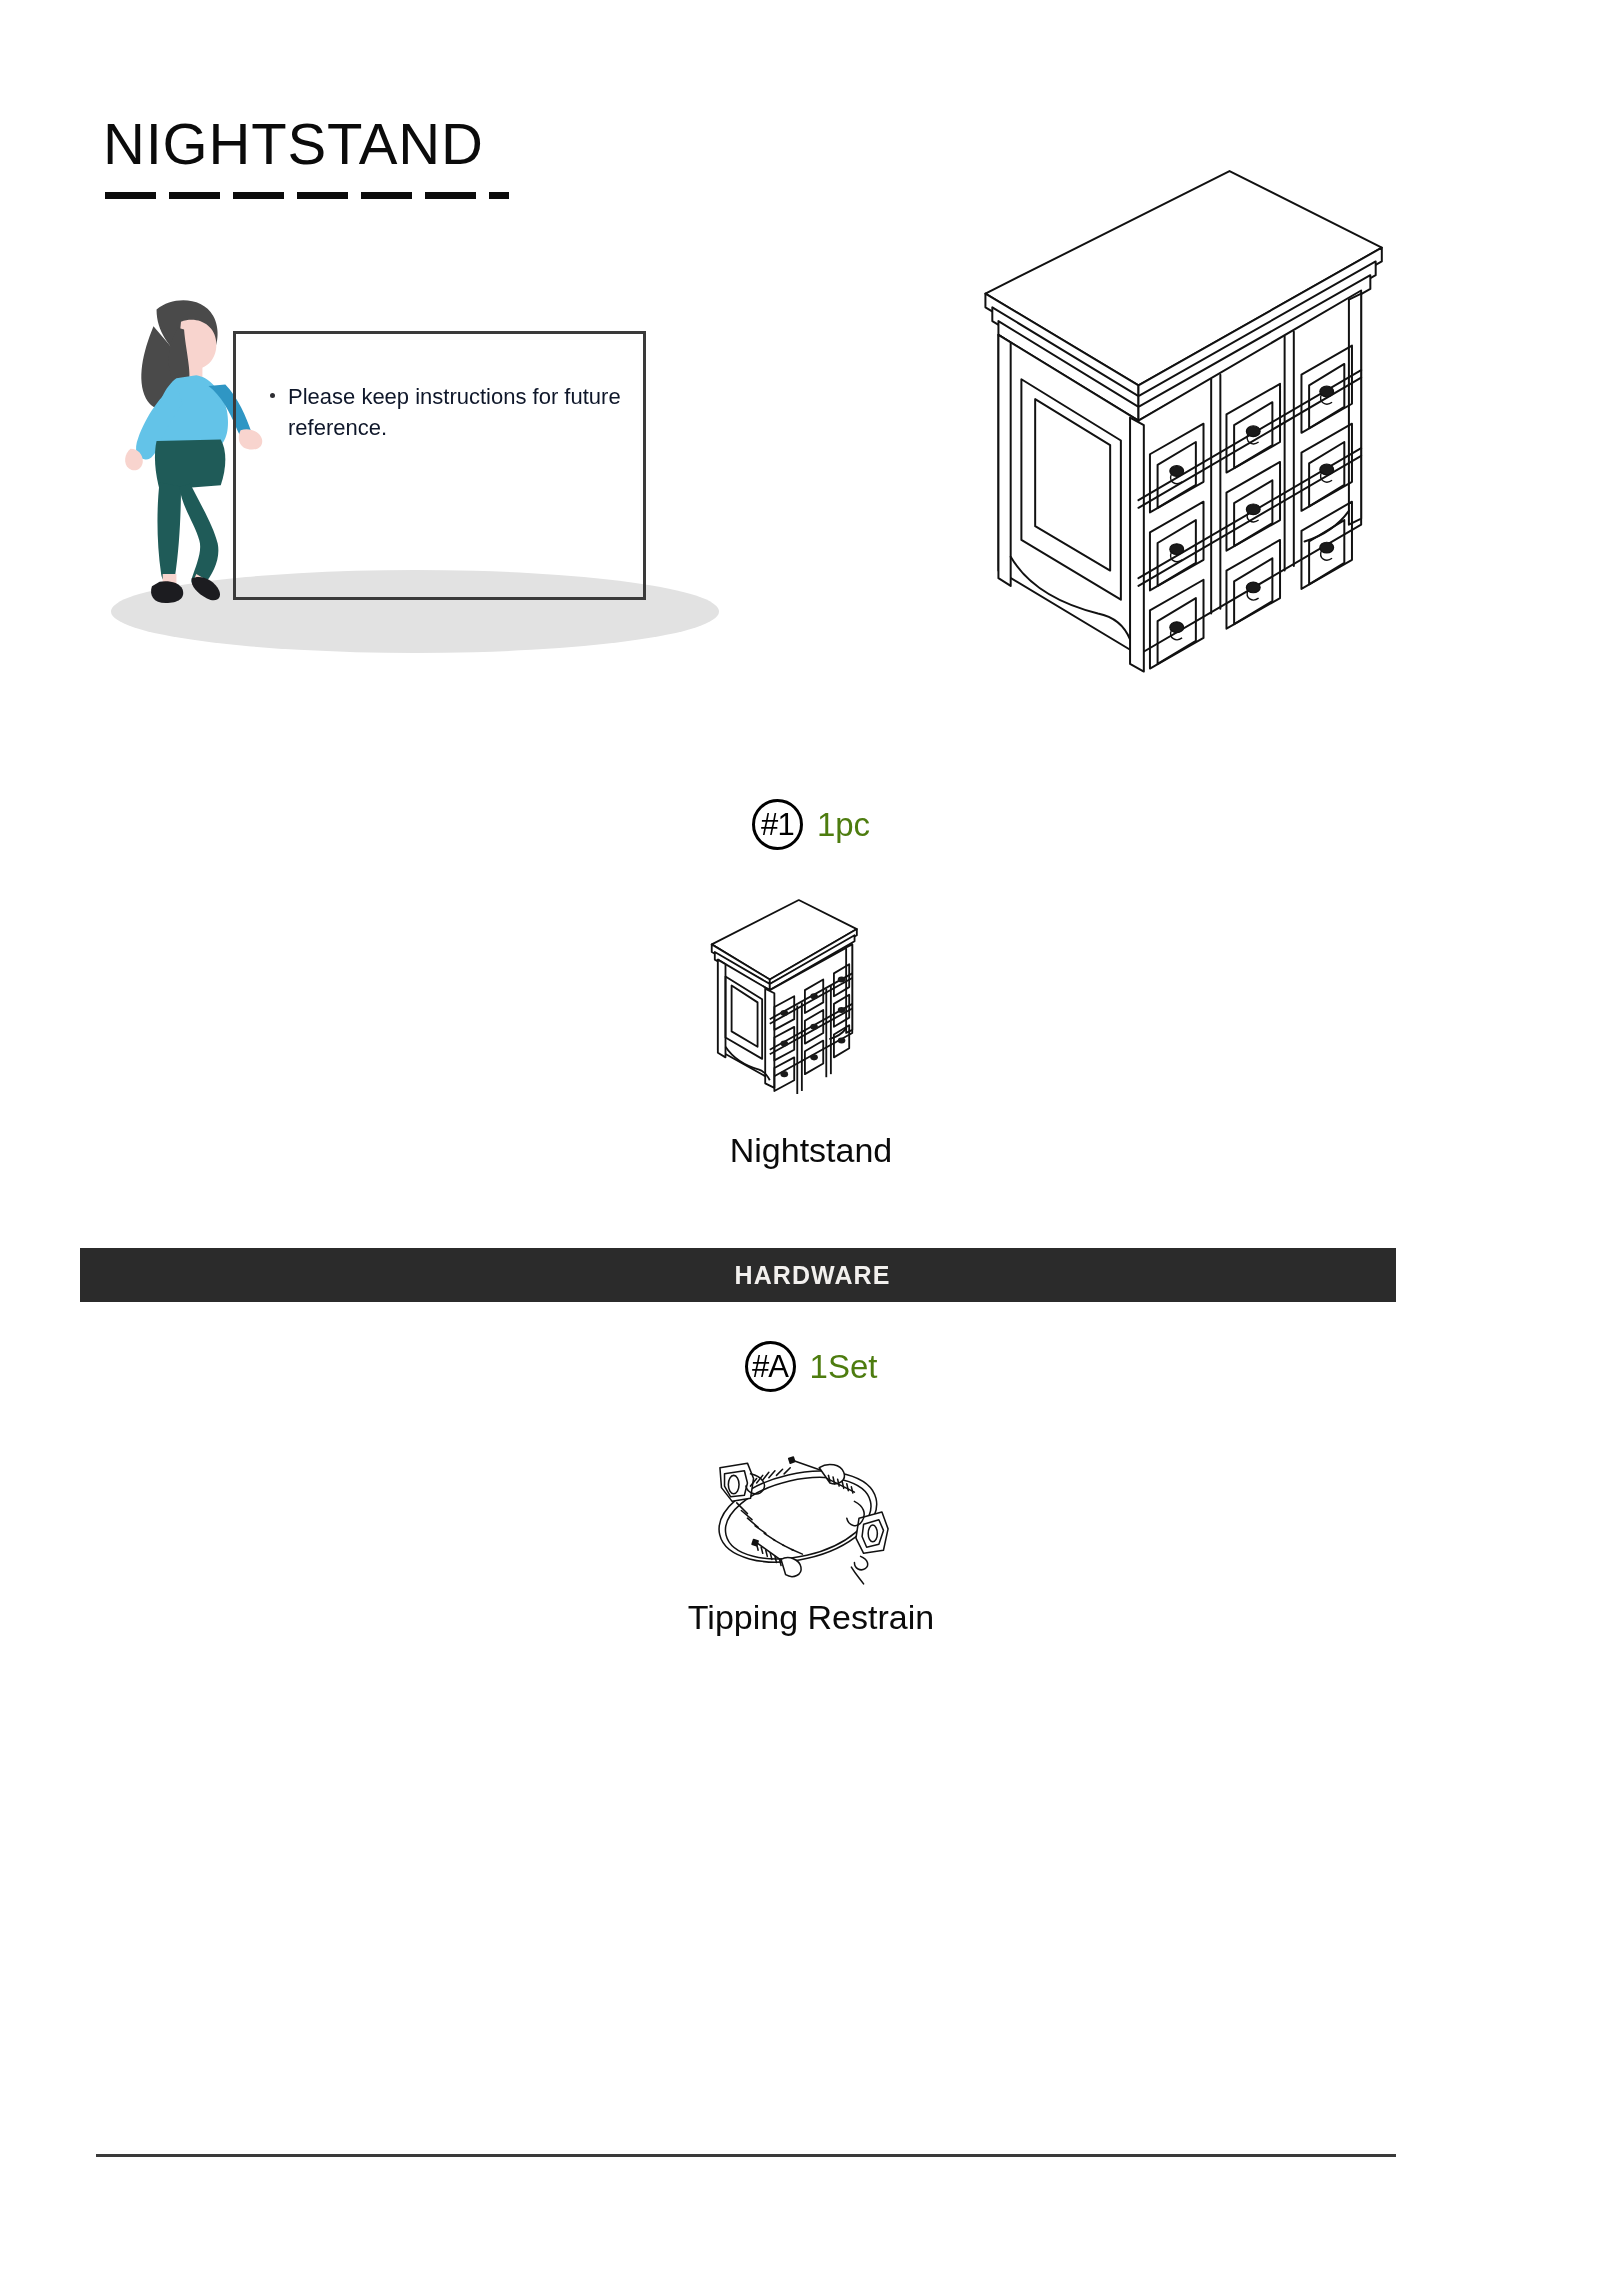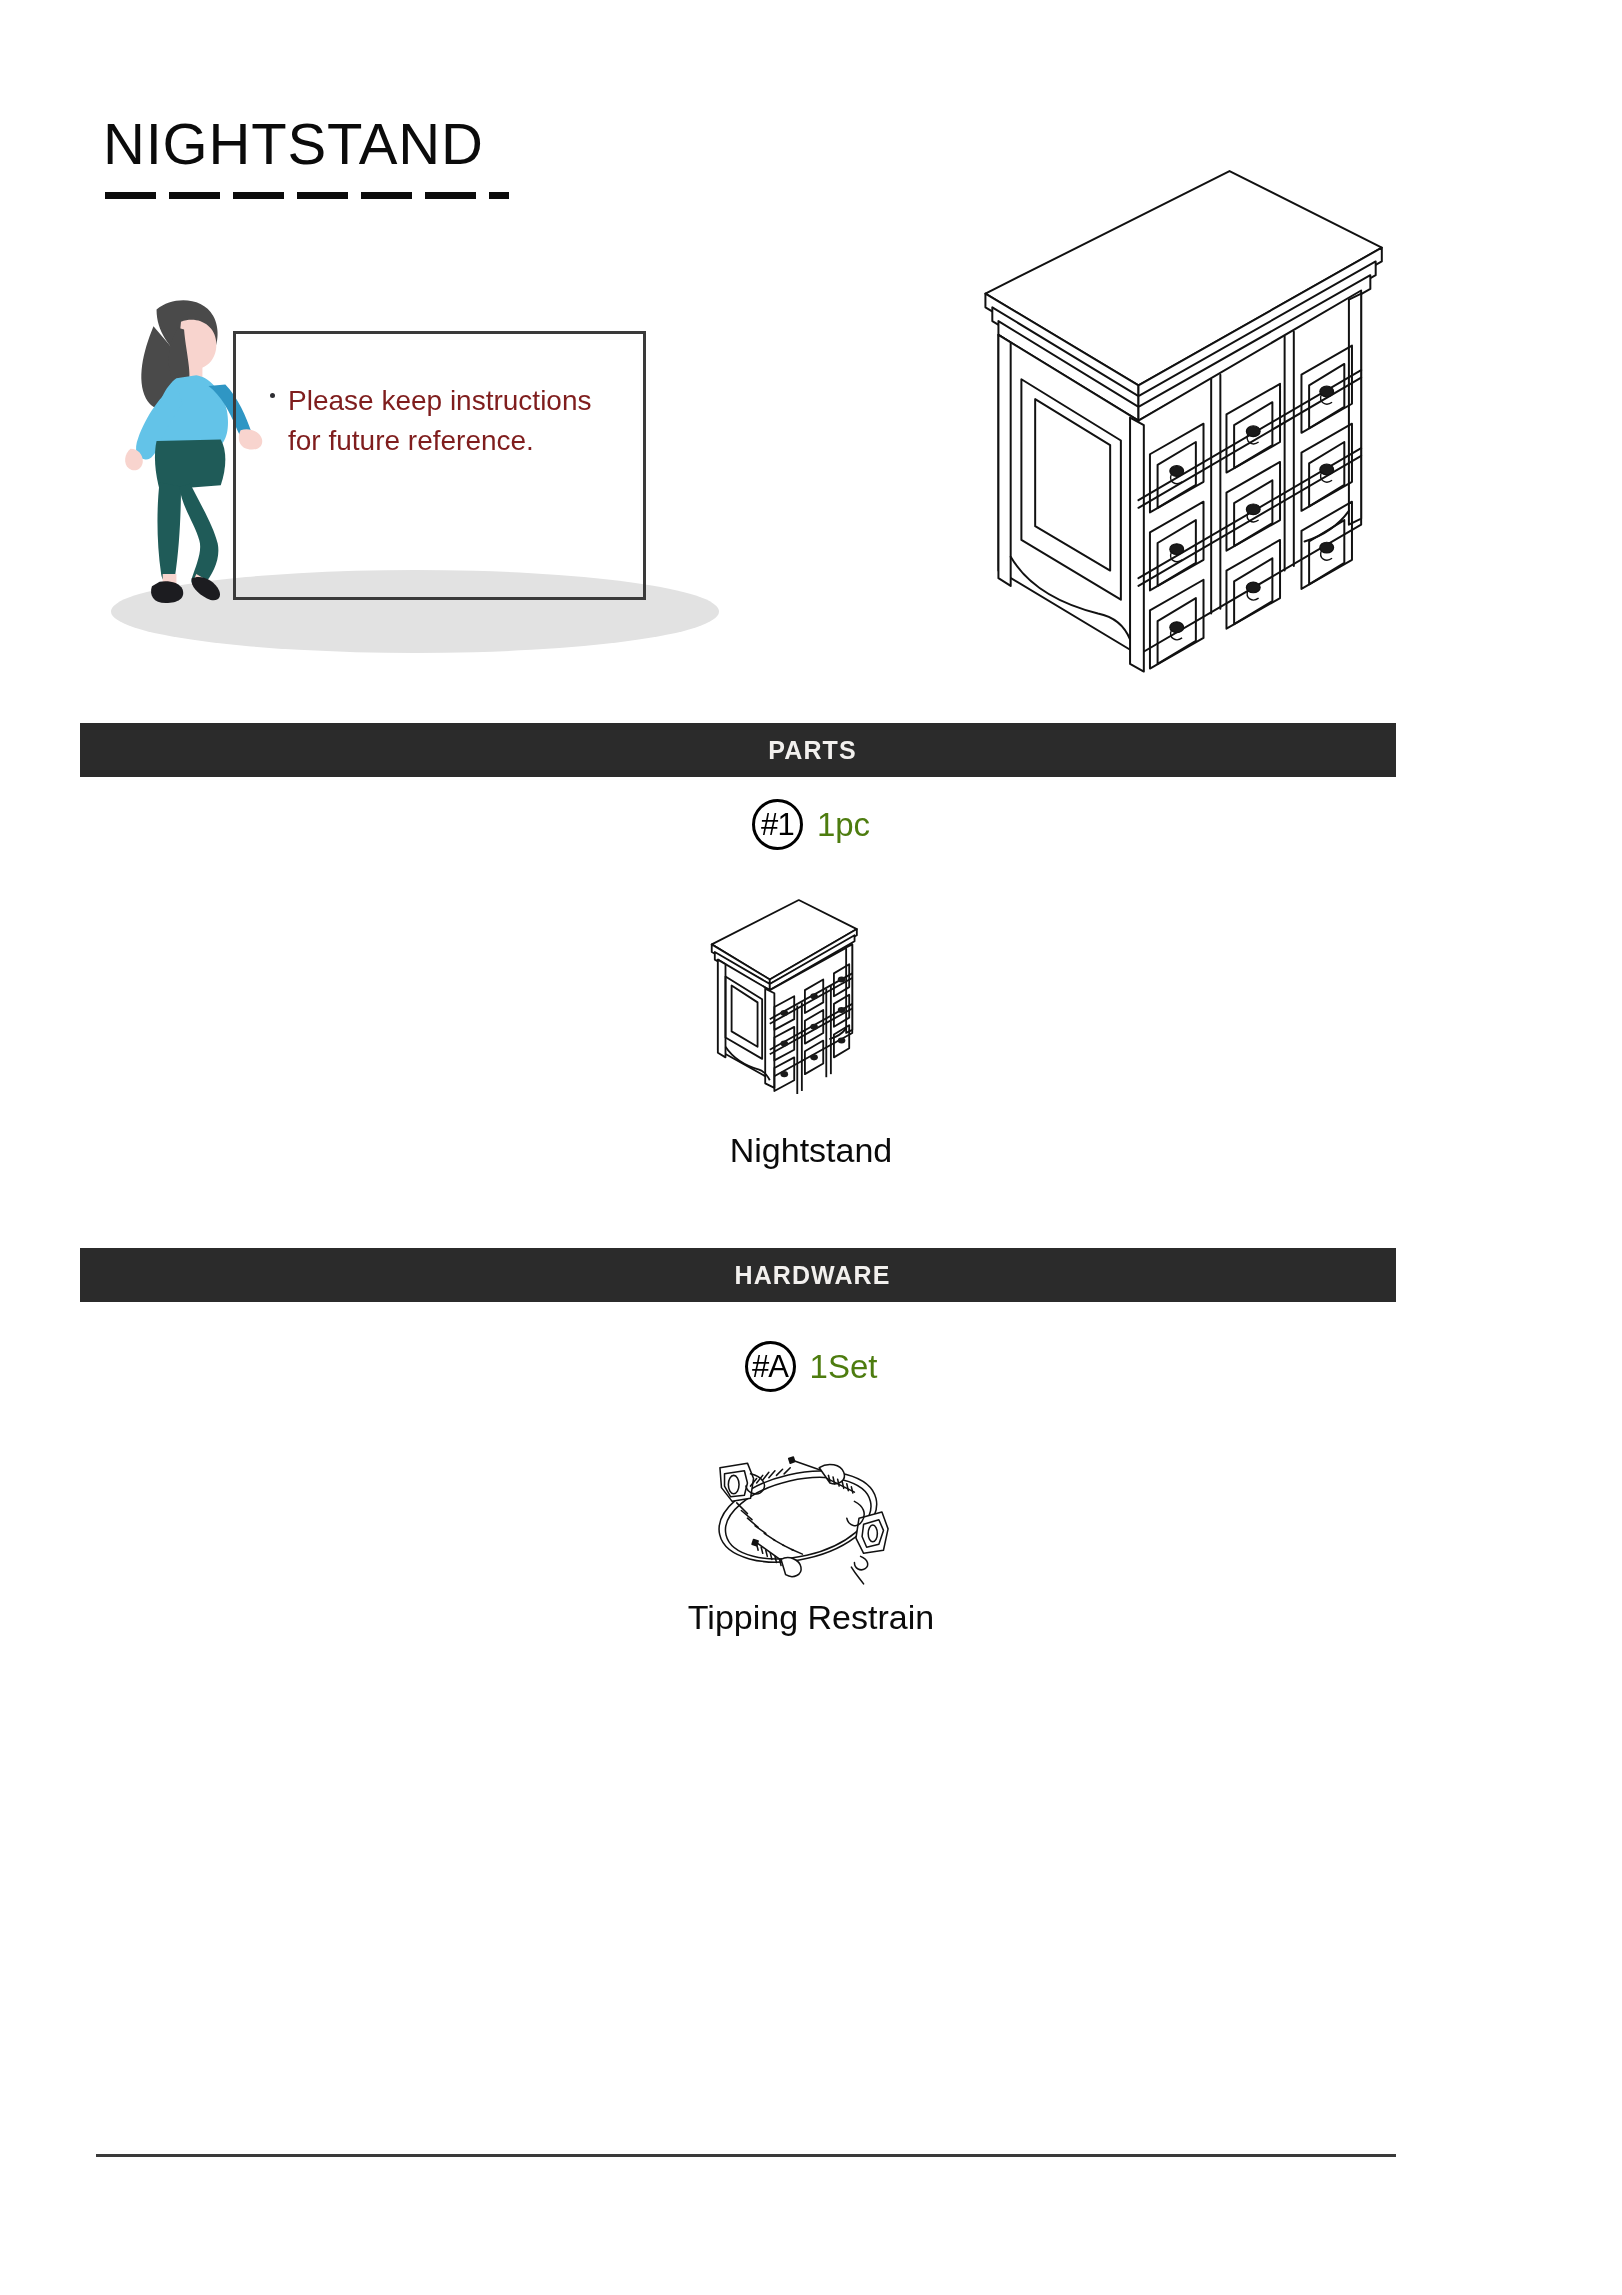--- a/index.html
+++ b/index.html
@@ -77,23 +77,23 @@
   .info-list {
     position: absolute;
     left: 32px;
     top: 47px;
     width: 360px;
     list-style: none;
   }
   .info-list li {
     position: relative;
     padding-left: 20px;
-    font-size: 28px;
+    font-size: 22px;
     line-height: 1.42;
-    color: #7f1d1d;
+    color: #0f172a;
     margin-bottom: 20px;
     font-family: "Liberation Sans", sans-serif;
   }
   .info-list li::before {
     content: "";
     position: absolute;
     left: 1.5px;
     top: 11.5px;
     width: 5.4px;
     height: 5.4px;
@@ -340,23 +340,20 @@
       <path d="M276 608 C272 618, 282 624, 290 618"></path>
       <path d="M376 352 C372 362, 382 368, 390 362"></path>
       <path d="M376 454 C372 464, 382 470, 390 464"></path>
       <path d="M376 556 C372 566, 382 572, 390 566"></path>
       <path d="M472 300 C468 310, 478 316, 486 310"></path>
       <path d="M472 402 C468 412, 478 418, 486 412"></path>
       <path d="M472 504 C468 514, 478 520, 486 514"></path>
     </g>
   </svg>
 
-  <div class="section-bar" id="parts-bar">
-    <span class="bar-label">PARTS</span>
-  </div>
 
   <div class="badge-row" id="parts-badge-row">
     <span class="badge-circle">#1</span>
     <span class="badge-qty">1pc</span>
   </div>
 
   <svg class="part-thumb" viewBox="0 0 275 275">
     <g fill="none" stroke="#111" stroke-width="2.4" stroke-linejoin="round">
       <path d="M18 62 L132 4 L208 42 L94 108 Z" fill="#fff"></path>
       <path d="M18 62 L18 72 L94 114 L94 108 Z" fill="#fff"></path>

